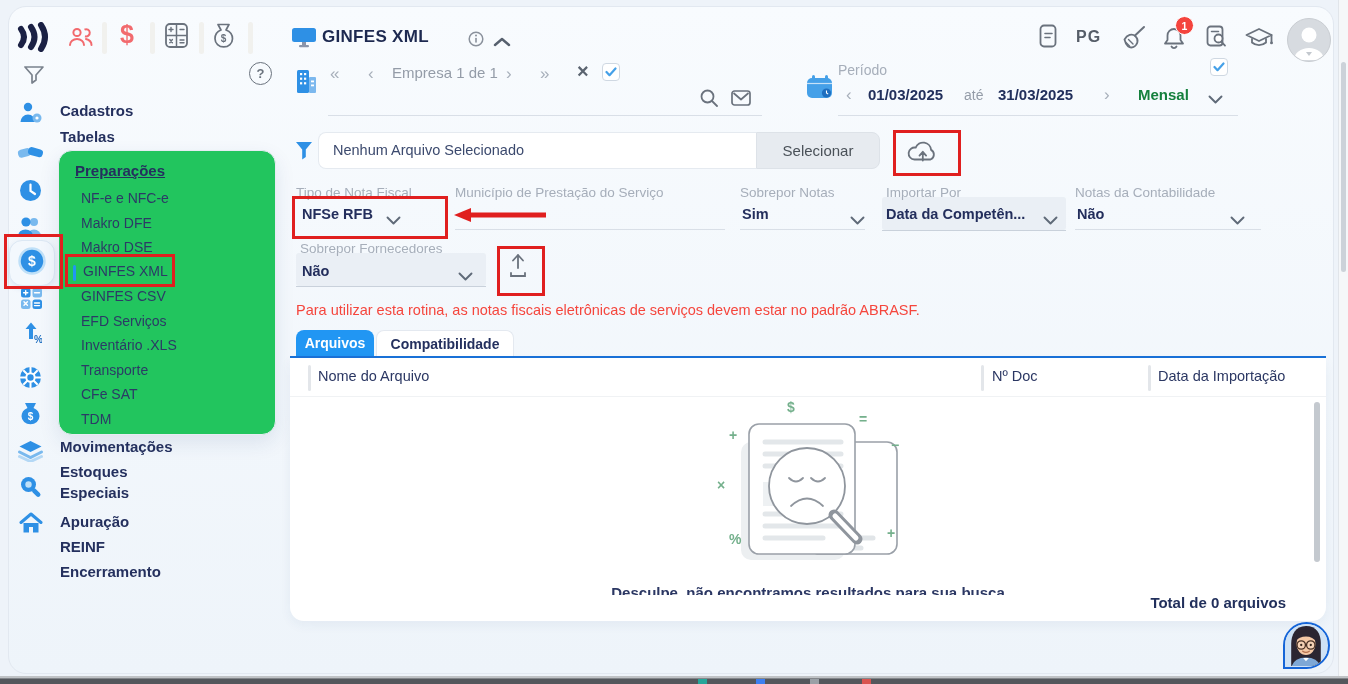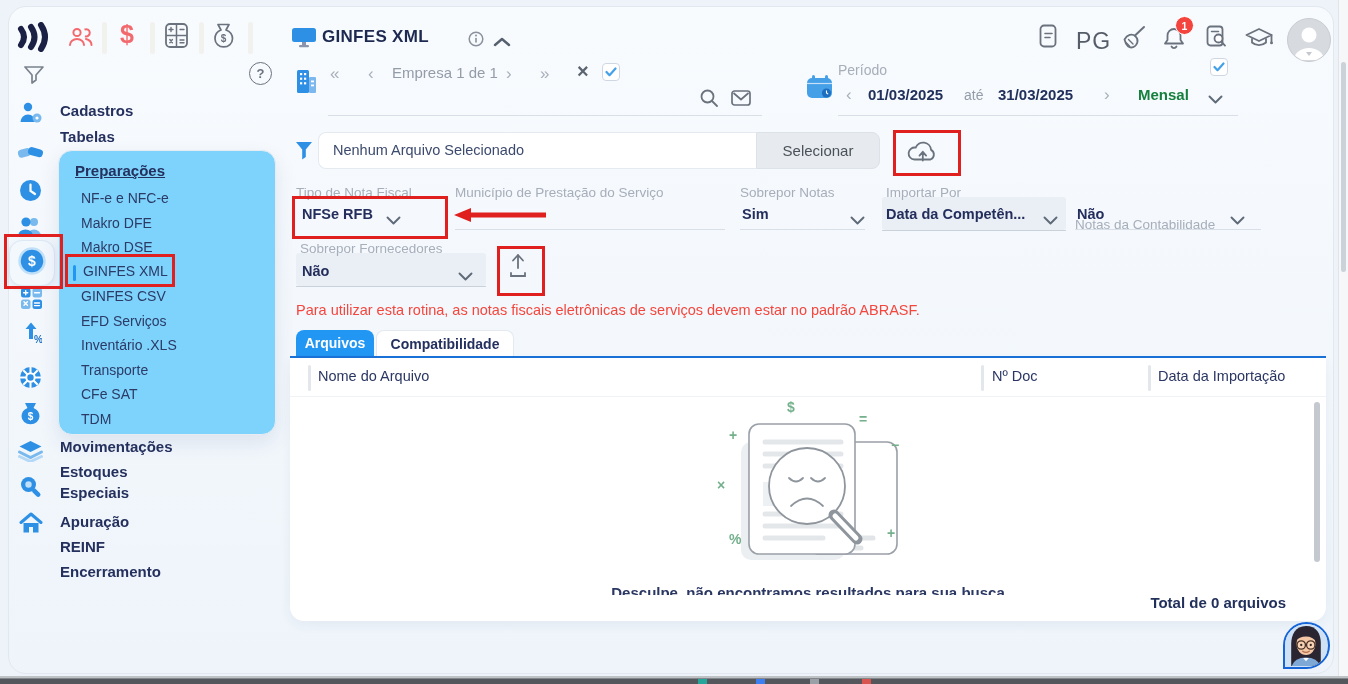--- a/index.html
+++ b/index.html
@@ -149,21 +149,21 @@
   <div class="abs icon-btn" style="left:19px;top:512px;">
     <svg width="24" height="22">
         <path d="M2 10.5L12 2l10 8.5" stroke="#2e90e5" stroke-width="3" fill="none" stroke-linecap="round" stroke-linejoin="round"></path>
         <path d="M4.5 11v9.5h5.5v-5.5h4v5.5h5.5V11z" fill="#2e90e5"></path>
       </svg>
   </div>
 
   <div class="abs toplab icon-btn" style="left:60px;top:102px;">Cadastros</div>
   <div class="abs toplab icon-btn" style="left:60px;top:128px;">Tabelas</div>
 
-  <div class="abs" style="left:58px;top:150px;width:216px;height:283px;background:#7dd3fc;border:1px solid #e7ecf3;border-radius:14px;box-shadow:0 8px 20px rgba(30,60,120,.10);">
+  <div class="abs" style="left:58px;top:150px;width:216px;height:283px;background:#22c55e;border:1px solid #e7ecf3;border-radius:14px;box-shadow:0 8px 20px rgba(30,60,120,.10);">
     <div class="abs toplab" style="left:16px;top:11px;text-decoration:underline;">Preparações</div>
     <div class="abs subitem icon-btn" style="left:22px;top:39px;">NF-e e NFC-e</div>
     <div class="abs subitem icon-btn" style="left:22px;top:64px;">Makro DFE</div>
     <div class="abs subitem icon-btn" style="left:22px;top:88px;">Makro DSE</div>
     <div class="abs" style="left:14px;top:114px;width:3px;height:16px;background:#2196f3;border-radius:2px;"></div>
     <div class="abs subitem icon-btn" style="left:24px;top:112px;">GINFES XML</div>
     <div class="abs subitem icon-btn" style="left:22px;top:137px;">GINFES CSV</div>
     <div class="abs subitem icon-btn" style="left:22px;top:162px;">EFD Serviços</div>
     <div class="abs subitem icon-btn" style="left:22px;top:186px;">Inventário .XLS</div>
     <div class="abs subitem icon-btn" style="left:22px;top:211px;">Transporte</div>
@@ -268,21 +268,21 @@
       </svg>
   </div>
   <div class="underl" style="left:838px;top:115px;width:400px;"></div>
 
   <div class="abs icon-btn" style="left:1038px;top:24px;">
     <svg width="20" height="25">
         <rect x="2.5" y="1.5" width="15" height="21" rx="3.5" fill="none" stroke="#6a727d" stroke-width="1.8"></rect>
         <path d="M7 9.5h7M7 13.5h5" stroke="#6a727d" stroke-width="1.6" stroke-linecap="round"></path>
       </svg>
   </div>
-  <div class="abs icon-btn" style="left:1076px;top:28px;font-size:23px;font-weight:400;color:#555d68;letter-spacing:1px;">PG</div>
+  <div class="abs icon-btn" style="left:1076px;top:28px;font-size:16px;font-weight:700;color:#555d68;letter-spacing:1px;">PG</div>
   <div class="abs icon-btn" style="left:1120px;top:24px;">
     <svg width="28" height="27">
         <path d="M24 3l-9 8.5" stroke="#6a727d" stroke-width="2" stroke-linecap="round"></path>
         <path d="M4.5 15.5c2.5-4.5 7.5-6.5 11-3.2s2.5 8.7-2.5 10.9c-3.5 1.2-7-1.2-8.5-7.7z" fill="none" stroke="#6a727d" stroke-width="1.8" stroke-linejoin="round"></path>
         <path d="M8.5 15.5l4.5 4.5M6 18.5l3.5 3.5" stroke="#6a727d" stroke-width="1.4" stroke-linecap="round"></path>
       </svg>
   </div>
   <div class="abs icon-btn" style="left:1163px;top:26px;">
     <svg width="22" height="25">
         <path d="M11 3a6.5 6.5 0 0 1 6.5 6.5V14l2.5 3.5H2L4.5 14V9.5A6.5 6.5 0 0 1 11 3z" fill="none" stroke="#6a727d" stroke-width="1.8" stroke-linejoin="round"></path>
@@ -354,21 +354,21 @@
   <div class="abs" style="left:882px;top:197px;width:184px;height:33px;background:#eaeff5;border-radius:3px;"></div>
   <div class="abs fieldlab" style="left:886px;top:185px;">Importar Por</div>
   <div class="abs fieldval icon-btn" style="left:886px;top:206px;">Data da Competên...</div>
   <div class="abs icon-btn" style="left:1043px;top:212px;">
     <svg width="15" height="10">
         <path d="M1.5 1.5L7.5 7.5l6-6" fill="none" stroke="#5f6a78" stroke-width="1.9" stroke-linecap="round" stroke-linejoin="round"></path>
       </svg>
   </div>
   <div class="underl" style="left:882px;top:230px;width:184px;background:#c9d1db;"></div>
 
-  <div class="abs fieldlab" style="left:1075px;top:185px;margin-top:32px;">Notas da Contabilidade</div>
+  <div class="abs fieldlab" style="left:1075px;top:185px;">Notas da Contabilidade</div>
   <div class="abs fieldval icon-btn" style="left:1077px;top:206px;">Não</div>
   <div class="abs icon-btn" style="left:1230px;top:212px;">
     <svg width="15" height="10">
         <path d="M1.5 1.5L7.5 7.5l6-6" fill="none" stroke="#5f6a78" stroke-width="1.9" stroke-linecap="round" stroke-linejoin="round"></path>
       </svg>
   </div>
   <div class="underl" style="left:1075px;top:229px;width:186px;"></div>
 
   <div class="abs" style="left:296px;top:253px;width:190px;height:33px;background:#eaeff5;border-radius:3px;"></div>
   <div class="abs fieldlab" style="left:300px;top:241px;">Sobrepor Fornecedores</div>

